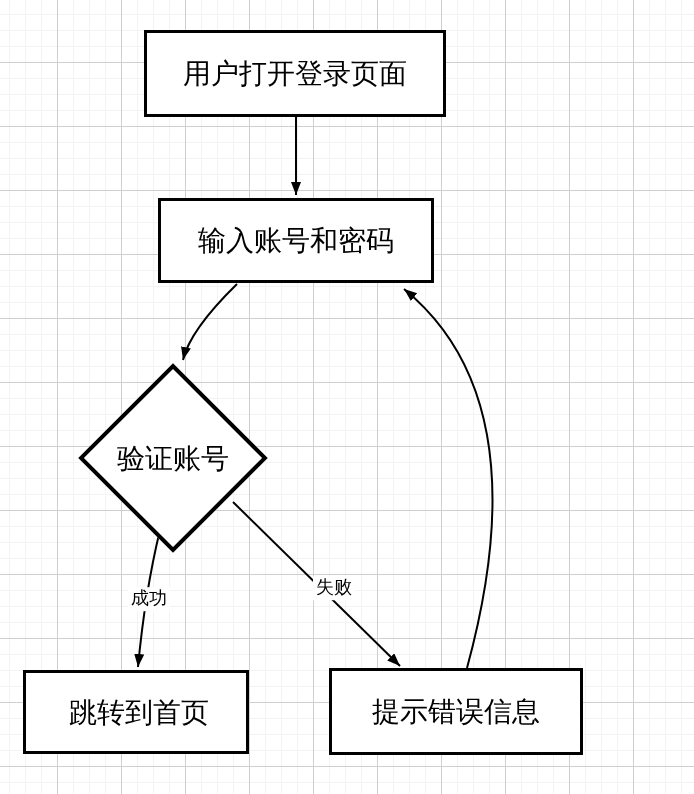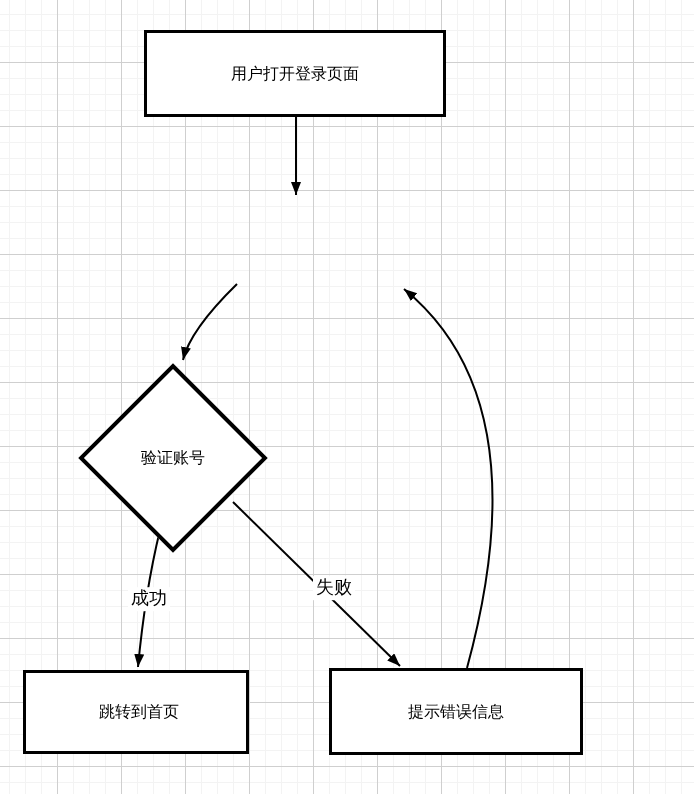--- a/index.html
+++ b/index.html
@@ -32,21 +32,21 @@
     stroke: #000000;
     stroke-width: 2;
   }
 
   .node {
     position: absolute;
     display: flex;
     align-items: center;
     justify-content: center;
     text-align: center;
-    font-size: 16px;
+    font-size: 28px;
     line-height: 1.25;
     color: #000000;
   }
   .node.rect {
     background: #ffffff;
     border: 3px solid #000000;
   }
   .node.diamond-wrap {
     background: transparent;
   }
@@ -91,20 +91,23 @@
     <path class="edge" d="M 237 284 Q 190 330 183 360" marker-end="url(#arrow)"></path>
     <path class="edge" d="M 160 530 Q 145 592 138 667" marker-end="url(#arrow)"></path>
     <path class="edge" d="M 233 502 L 400 666" marker-end="url(#arrow)"></path>
     <path class="edge" d="M 467 668 Q 540 400 404 289" marker-end="url(#arrow)"></path>
   </svg>
 
   <div class="node rect" style="left:144px; top:30px; width:302px; height:87px;">
     <span class="node-label">用户打开登录页面</span>
   </div>
 
+  <div class="node rect" style="left:158px; top:198px; width:276px; height:85px;">
+    <span class="node-label">输入账号和密码</span>
+  </div>
 
   <div class="node diamond-wrap" style="left:78px; top:363px; width:190px; height:190px;">
     <div class="diamond-shape"></div>
     <span class="node-label">验证账号</span>
   </div>
 
   <div class="node rect" style="left:23px; top:670px; width:226px; height:84px;padding-left:6px;">
     <span class="node-label">跳转到首页</span>
   </div>
 

